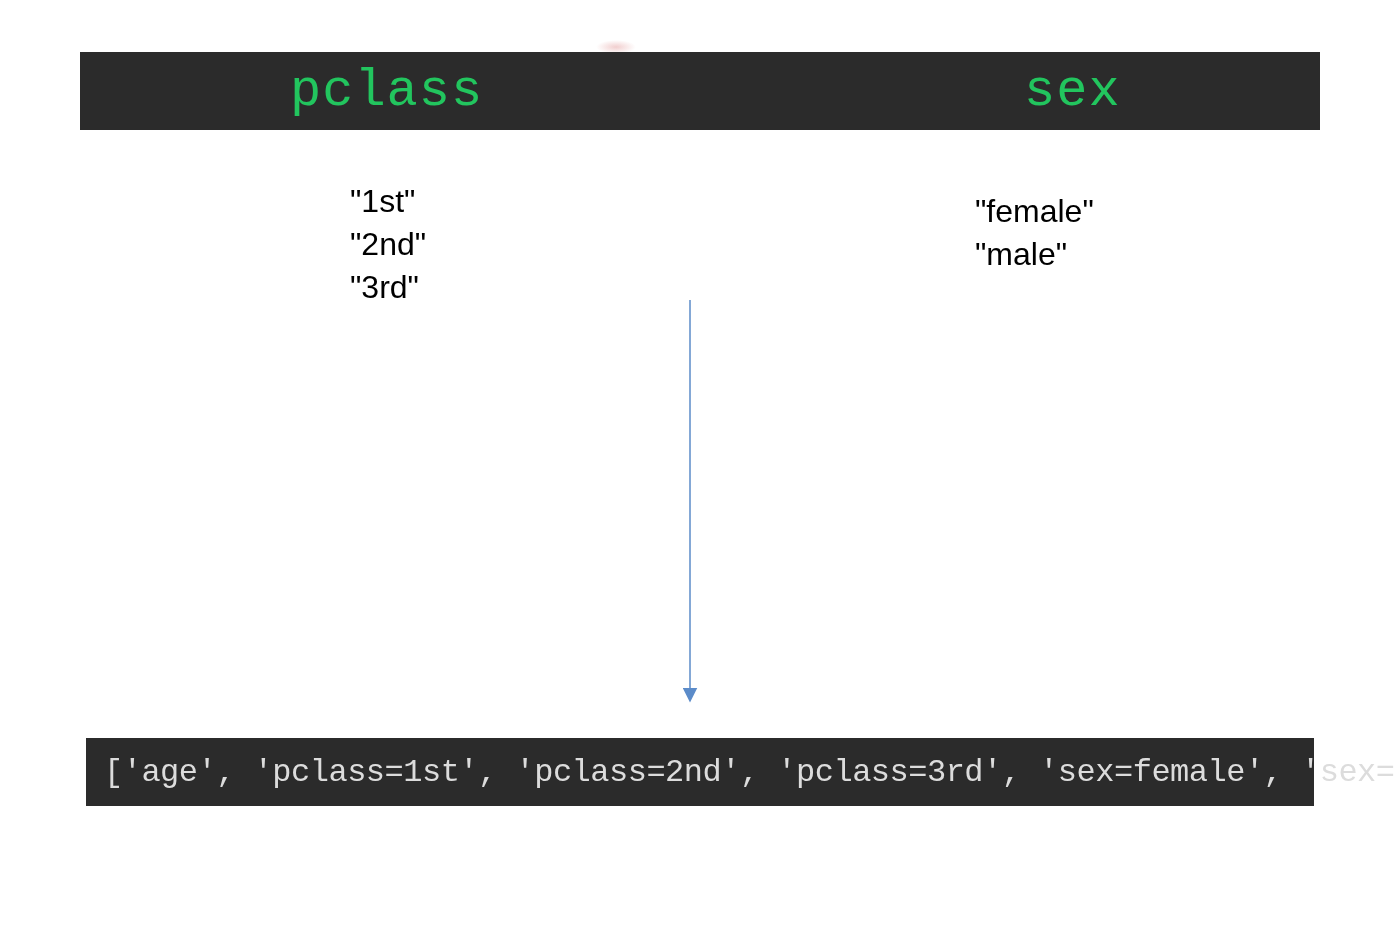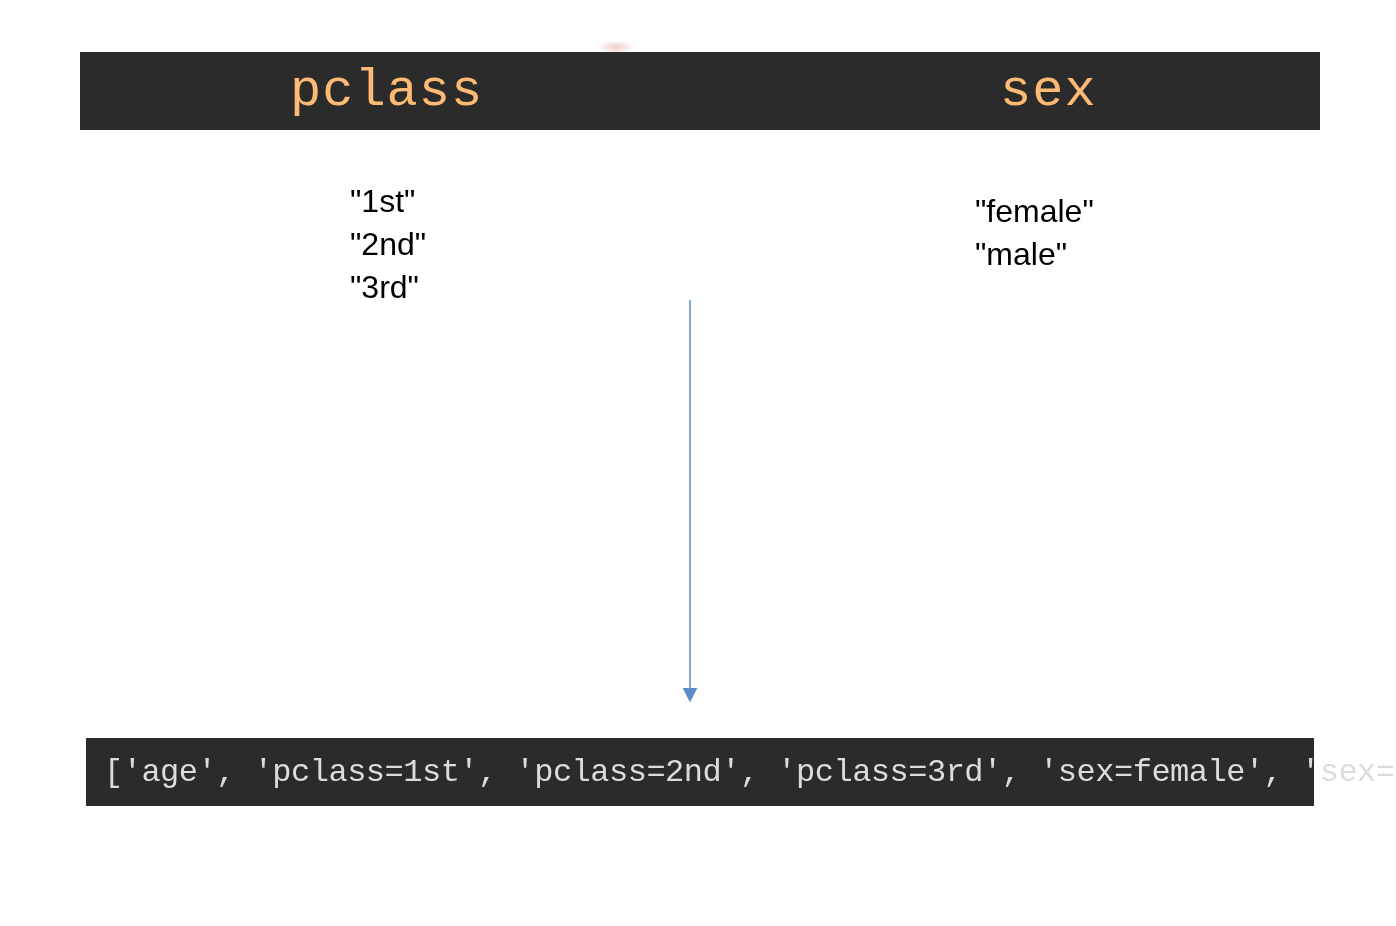--- a/index.html
+++ b/index.html
@@ -28,34 +28,34 @@
       top: 12px;
       width: 1240px;
       height: 78px;
       background: #2b2b2b;
       display: flex;
       align-items: center;
     }
     .header-col {
       font-family: 'Courier New', Courier, monospace;
       font-size: 52px;
-      color: #fdba74;
+      color: #22c55e;
       letter-spacing: 1px;
     }
     .col-pclass {
       position: absolute;
       left: 210px;
     }
     .col-age {
       position: absolute;
       left: 588px;
     }
     .col-sex {
       position: absolute;
-      left: 920px;
+      left: 944px;
     }
     .values-pclass {
       position: absolute;
       left: 270px;
       top: 140px;
     }
     .values-sex {
       position: absolute;
       left: 895px;
       top: 150px;

